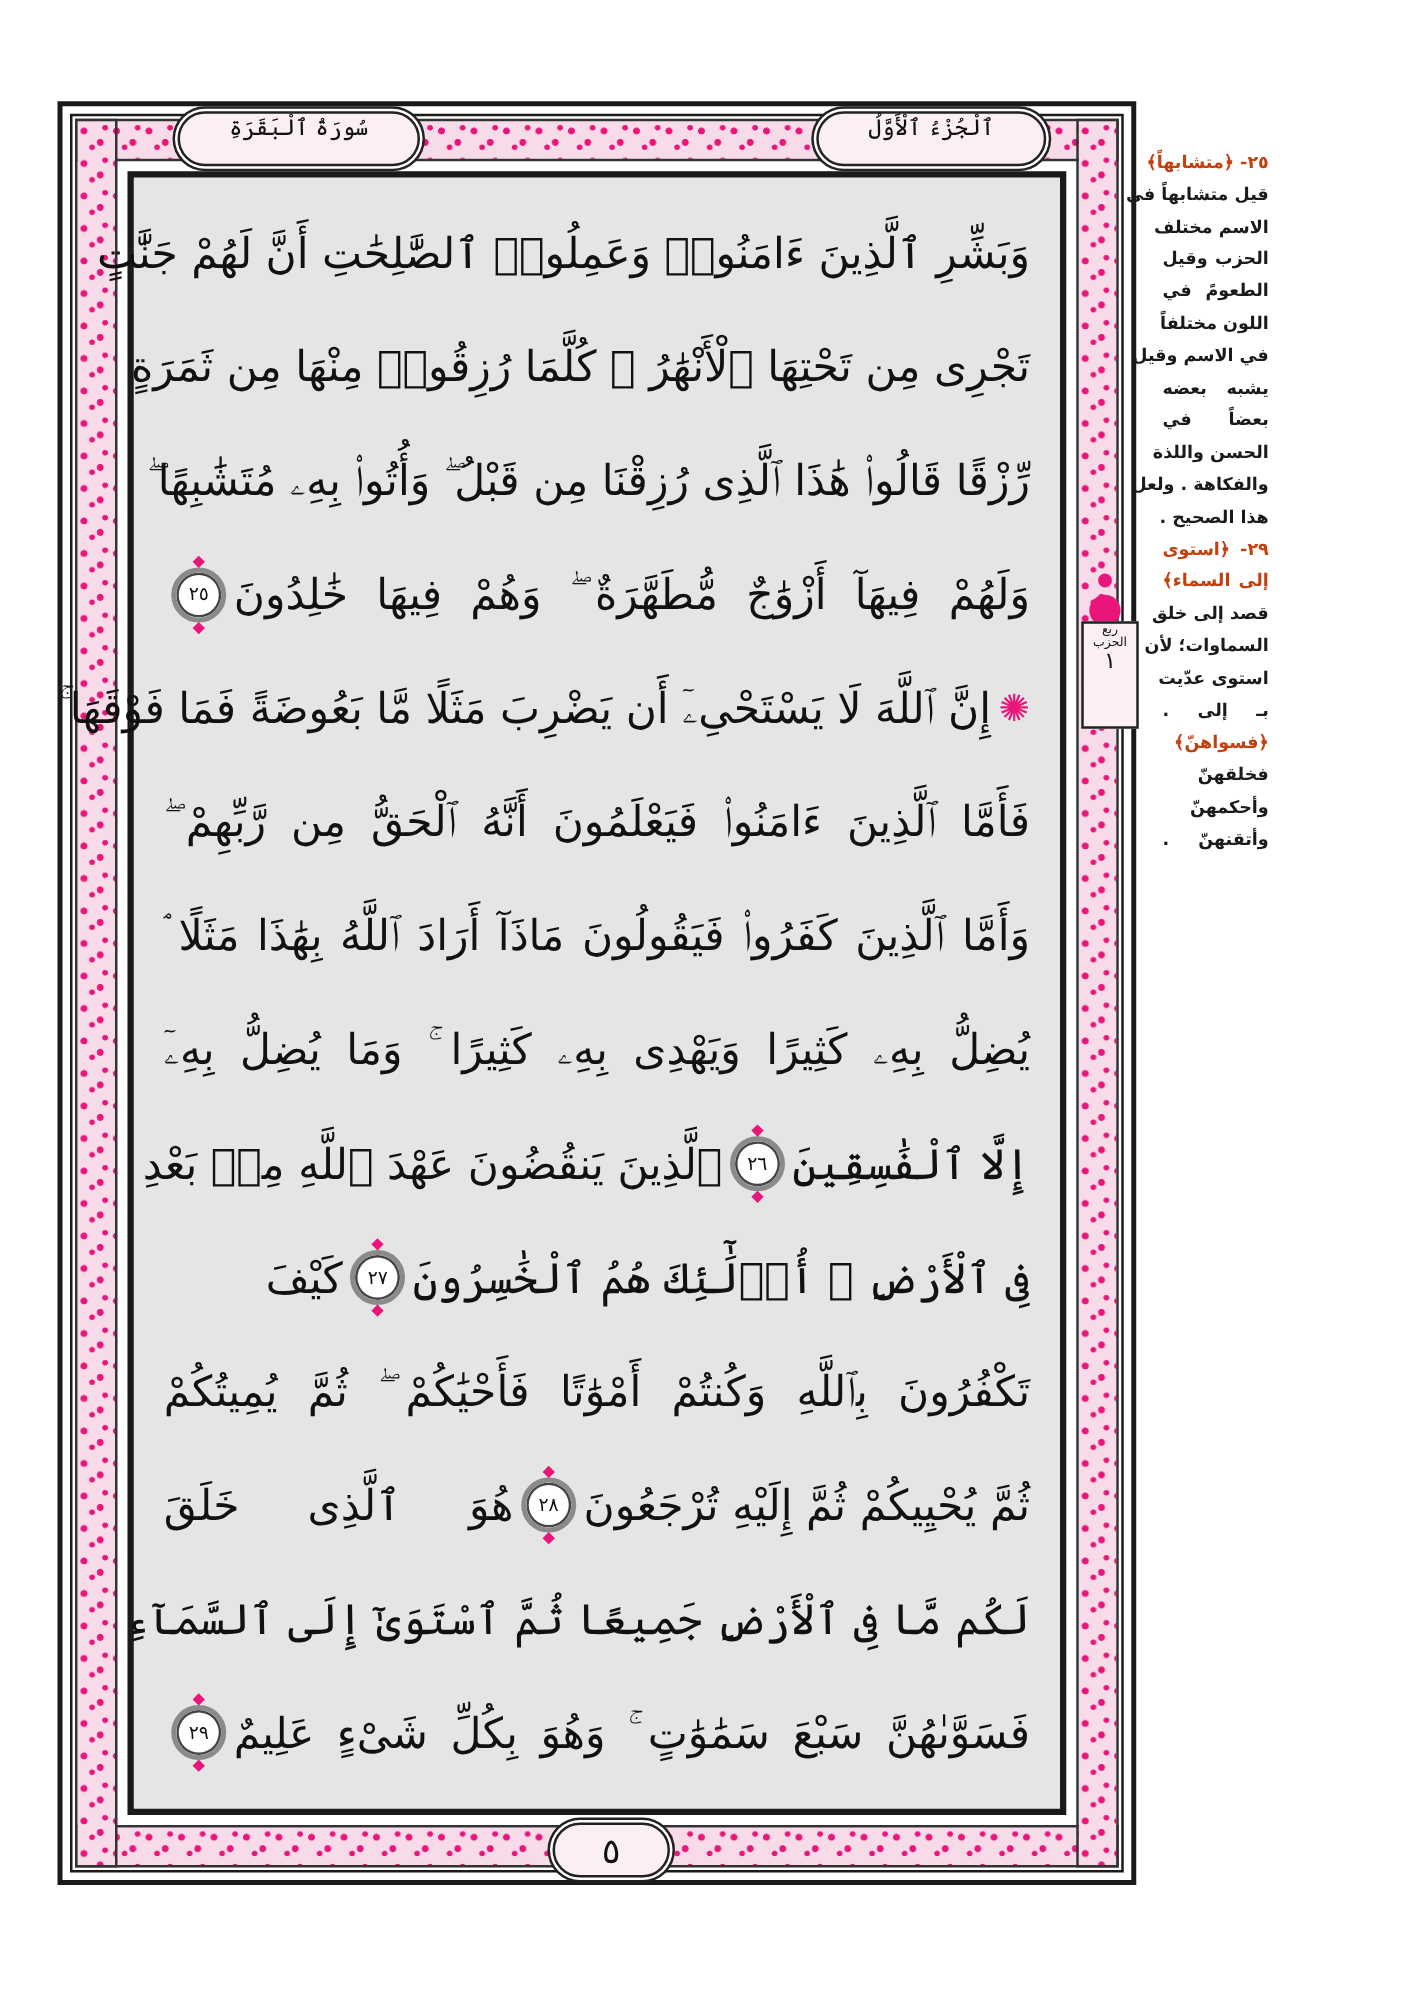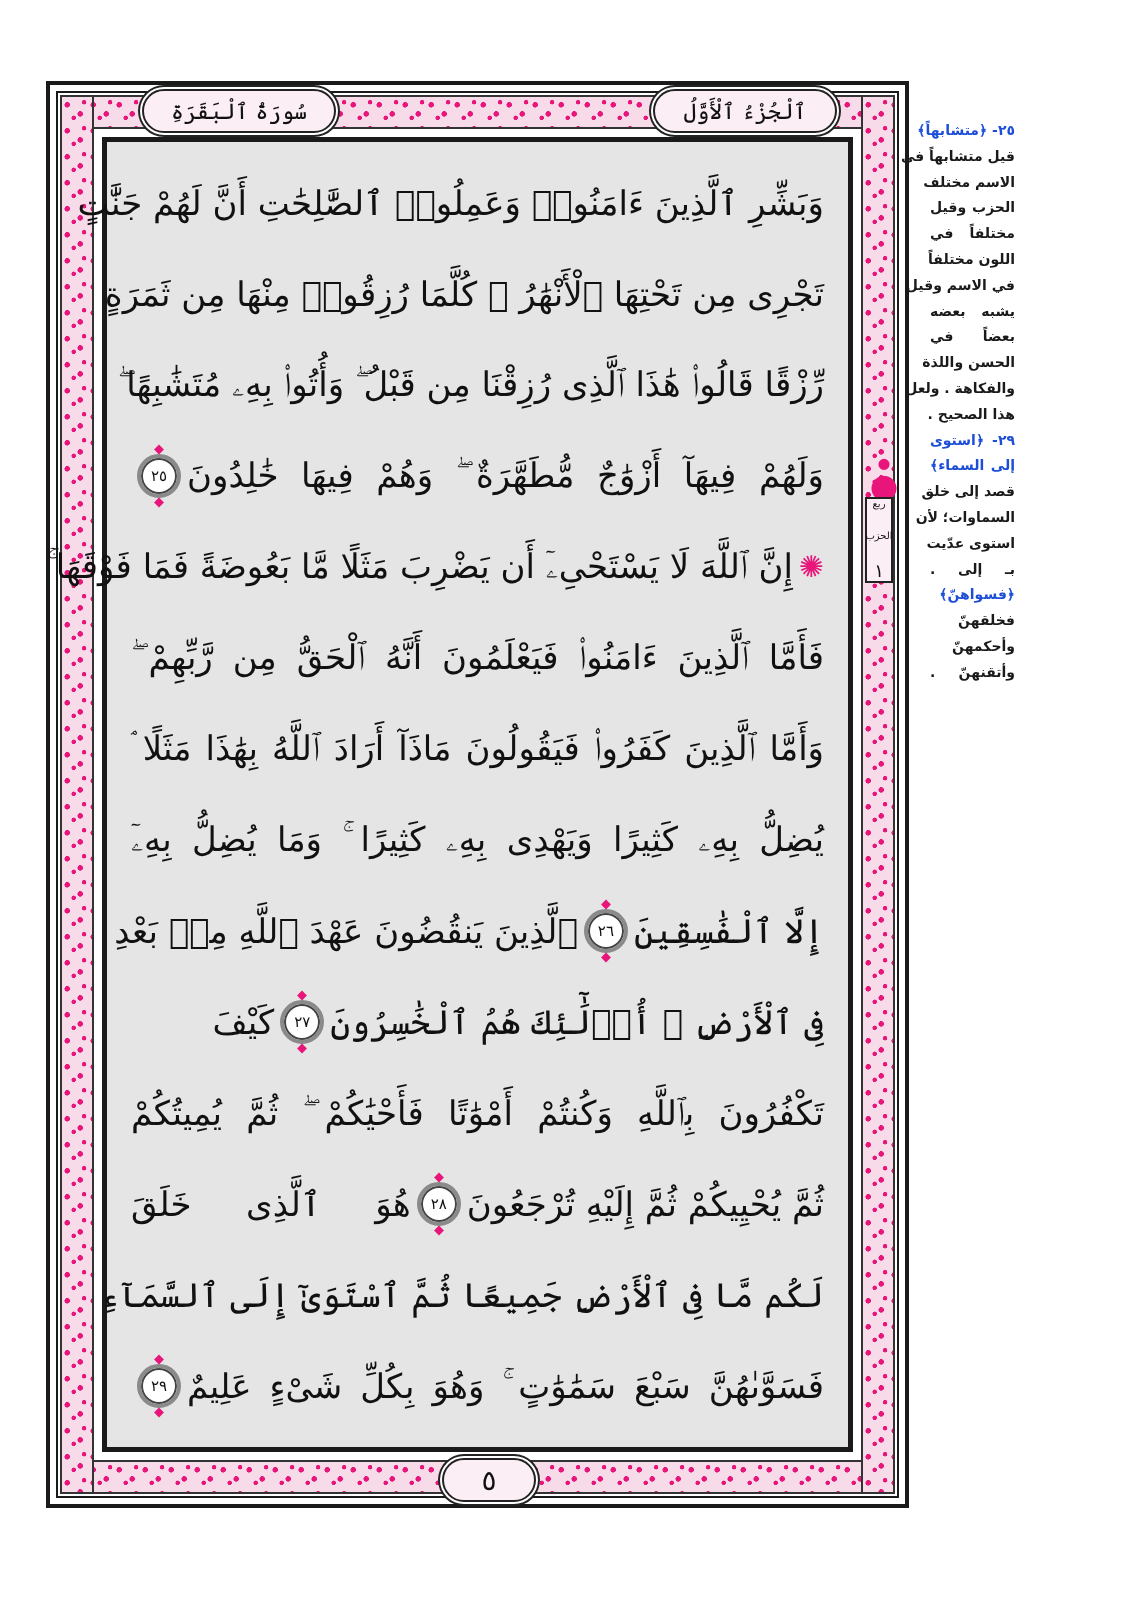--- a/index.html
+++ b/index.html
@@ -49,23 +49,23 @@
     }
 
     
     .cartouche {
       position: absolute; top: 4px;
       height: 40px;
       background: #fbeef4;
       border: 2px solid #222;
       border-radius: 22px;
       box-shadow: 0 0 0 2px #fff, 0 0 0 4px #222;
-      display: flex; align-items: center; justify-content: center;
+      display: flex; justify-content: center;
       font-family: "DejaVu Serif", serif;
-      font-size: 22px; color: #111;
+      font-size: 18px; color: #111;
       direction: rtl;
     }
     .cartouche.juz   { left: 603px; width: 180px; }
     .cartouche.surah { left: 92px;  width: 190px; }
 
     .page-number-box {
       position: absolute; left: 392px; bottom: 2px;
       width: 90px; height: 40px;
       background: #fbeef4;
       border: 2px solid #222;
@@ -114,25 +114,25 @@
     .ayah-marker::before { top: -12px; }
     .ayah-marker::after  { bottom: -12px; }
 
     .rub-star {
       color: #e8157a; font-size: 30px; margin-left: 6px; flex: 0 0 auto;
     }
 
     
     .hizb-marker {
       position: absolute; left: 865px; top: 497px;
-      width: 28px; height: 86px;
+      width: 46px; height: 86px;
       background: #fbeef4;
       border: 2px solid #222;
       box-sizing: border-box;
-      display: flex; flex-direction: column; align-items: center; justify-content: space-between;
+      display: flex; flex-direction: column; align-items: center; justify-content: flex-start;
       font-family: "DejaVu Serif", serif; color: #111;
       line-height: 1.05;
       z-index: 5;
     }
     .hizb-marker .small { font-size: 10px; }
     .hizb-marker .num { font-size: 18px; }
     .hizb-dome {
       position: absolute; left: 862px; top: 450px;
       width: 44px; height: 48px;
       background: radial-gradient(circle at 50% 80%, #e8157a 0 12px, transparent 13px),
@@ -145,21 +145,21 @@
     .notes {
       position: absolute; left: 930px; top: 118px; width: 85px;
       direction: rtl;
       font-family: "DejaVu Sans", sans-serif;
       font-weight: bold;
       font-size: 14px;
       color: #1a1a1a;
       line-height: 25.8px;
     }
     .notes .note-line { display: block; text-align: justify; text-align-last: justify; white-space: nowrap; }
-    .notes .heading { color: #1d4ed8; }
+    .notes .heading { color: #c2410c; }
   </style>
 </head>
 <body>
 
 <div class="frame-outer">
   <div class="frame-border-band"></div>
   <div class="band top"></div>
   <div class="band bottom"></div>
   <div class="band left"></div>
   <div class="band right"></div>
@@ -237,21 +237,21 @@
   <span class="small">ربع</span>
   <span class="small">الحزب</span>
   <span class="num">١</span>
 </div>
 
 <div class="notes" id="notes">
     <span class="note-line heading">٢٥- ﴿متشابهاً﴾</span>
     <span class="note-line">قيل متشابهاً في</span>
     <span class="note-line">الاسم مختلف</span>
     <span class="note-line">الحزب وقيل</span>
-    <span class="note-line">مختلفاً في</span>
+    <span class="note-line">الطعومً في</span>
     <span class="note-line">اللون مختلفاً</span>
     <span class="note-line">في الاسم وقيل</span>
     <span class="note-line">يشبه بعضه</span>
     <span class="note-line">بعضاً في</span>
     <span class="note-line">الحسن واللذة</span>
     <span class="note-line">والفكاهة . ولعل</span>
     <span class="note-line">هذا الصحيح .</span>
     <span class="note-line heading">٢٩- ﴿استوى</span>
     <span class="note-line heading">إلى السماء﴾</span>
     <span class="note-line">قصد إلى خلق</span>

